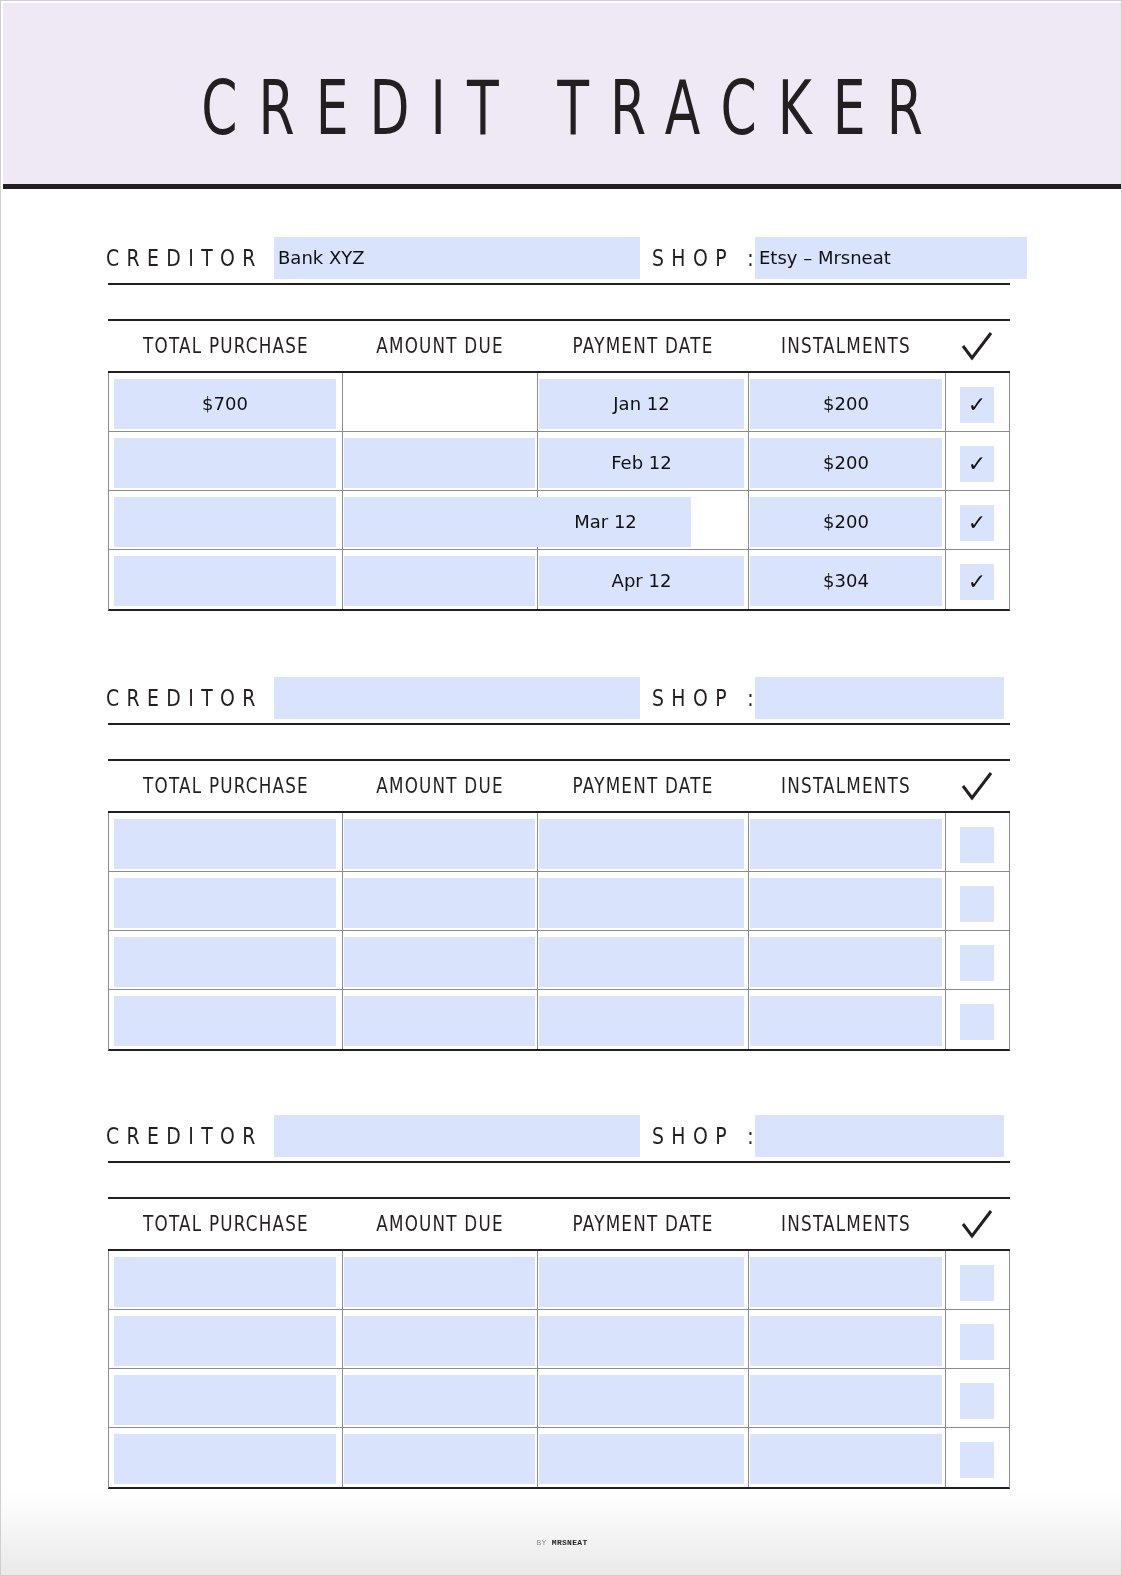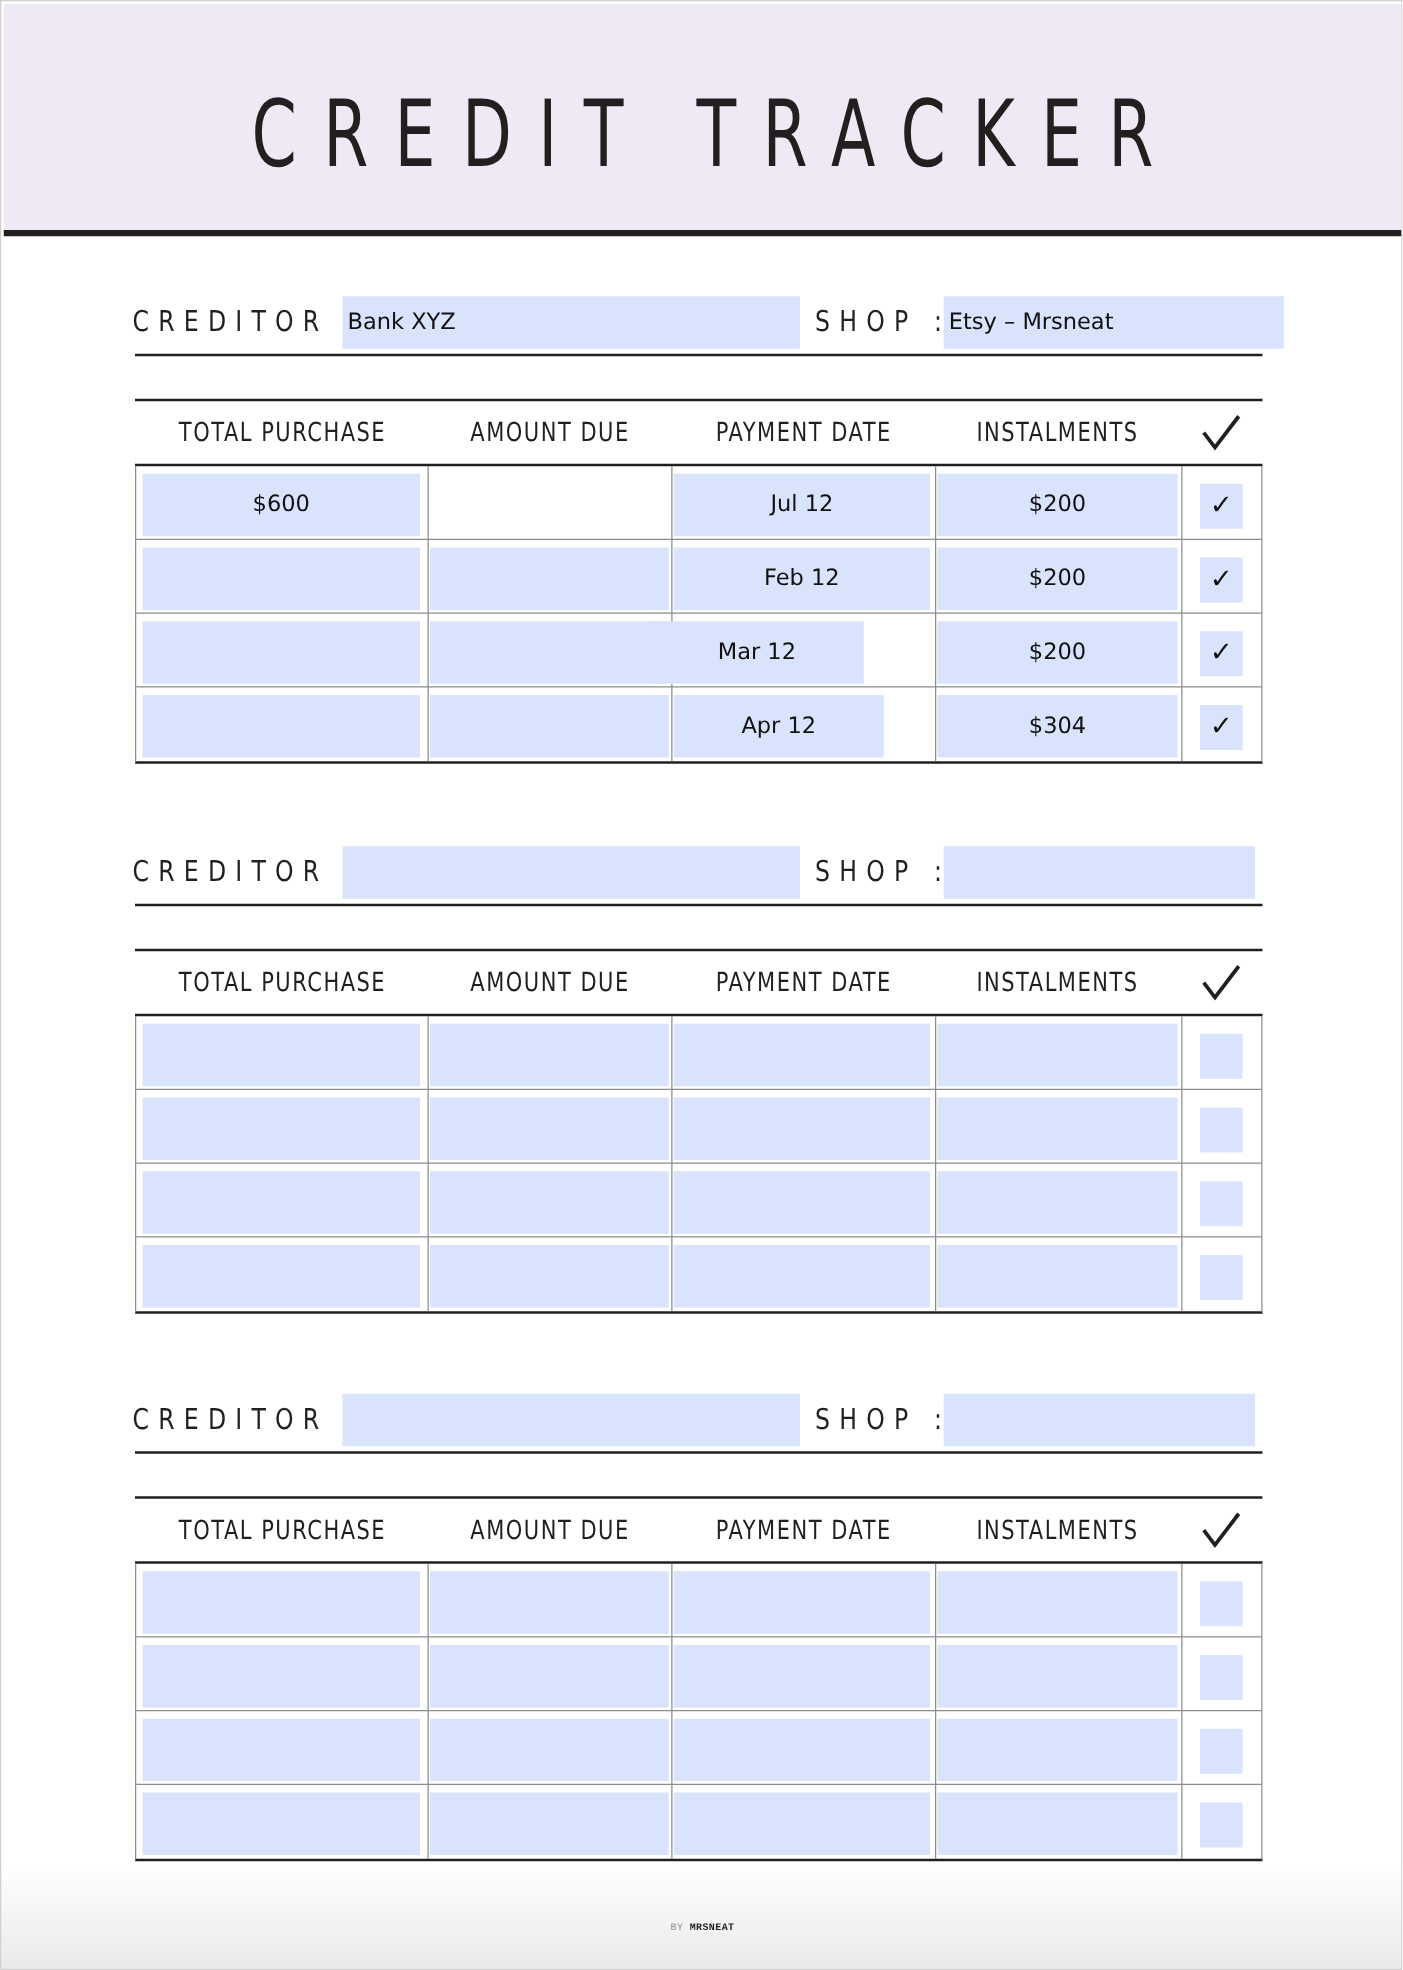--- a/index.html
+++ b/index.html
@@ -73,22 +73,22 @@
       </span>
     </div>
     <div class="rule" style="top:134px"></div>
     <div class="tbody" style="top:136px;height:238px">
       <div class="vline" style="left:233px;height:236px"></div>
       <div class="vline" style="left:428px;height:236px"></div>
       <div class="vline" style="left:639px;height:236px"></div>
       <div class="vline" style="left:836px;height:236px"></div>
       <div class="rows">
   <div class="trow" style="top: 0px;">
-    <div class="cell" style="left:5px;width:222px">$600</div>
-    <div class="cell" style="left:430px;width:205px">Jul 12</div>
+    <div class="cell" style="left:5px;width:222px">$700</div>
+    <div class="cell" style="left:430px;width:205px">Jan 12</div>
     <div class="cell" style="left:641px;width:192px">$200</div>
     <div class="cbox" style="left:851px">✓</div>
   </div>
 
   <div class="trow" style="top: 59px;">
     <div class="cell" style="left:5px;width:222px"></div>
     <div class="cell" style="left:235px;width:191px"></div>
     <div class="cell" style="left:430px;width:205px">Feb 12</div>
     <div class="cell" style="left:641px;width:192px">$200</div>
     <div class="cbox" style="left:851px">✓</div>
@@ -98,21 +98,21 @@
     <div class="cell" style="left:5px;width:222px"></div>
     <div class="cell" style="left:235px;width:191px"></div>
     <div class="cell" style="left:411px;width:171px">Mar 12</div>
     <div class="cell" style="left:641px;width:192px">$200</div>
     <div class="cbox" style="left:851px">✓</div>
   </div>
 
   <div class="trow" style="top: 177px; border-bottom: none;">
     <div class="cell" style="left:5px;width:222px"></div>
     <div class="cell" style="left:235px;width:191px"></div>
-    <div class="cell" style="left:430px;width:168px">Apr 12</div>
+    <div class="cell" style="left:430px;width:205px">Apr 12</div>
     <div class="cell" style="left:641px;width:192px">$304</div>
     <div class="cbox" style="left:851px">✓</div>
   </div>
 </div>
     </div>
   </div>
 
   <div class="section" style="top: 676px;">
     <div class="cs-row">
       <span class="lbl" style="left:-2px">CREDITOR :</span>

